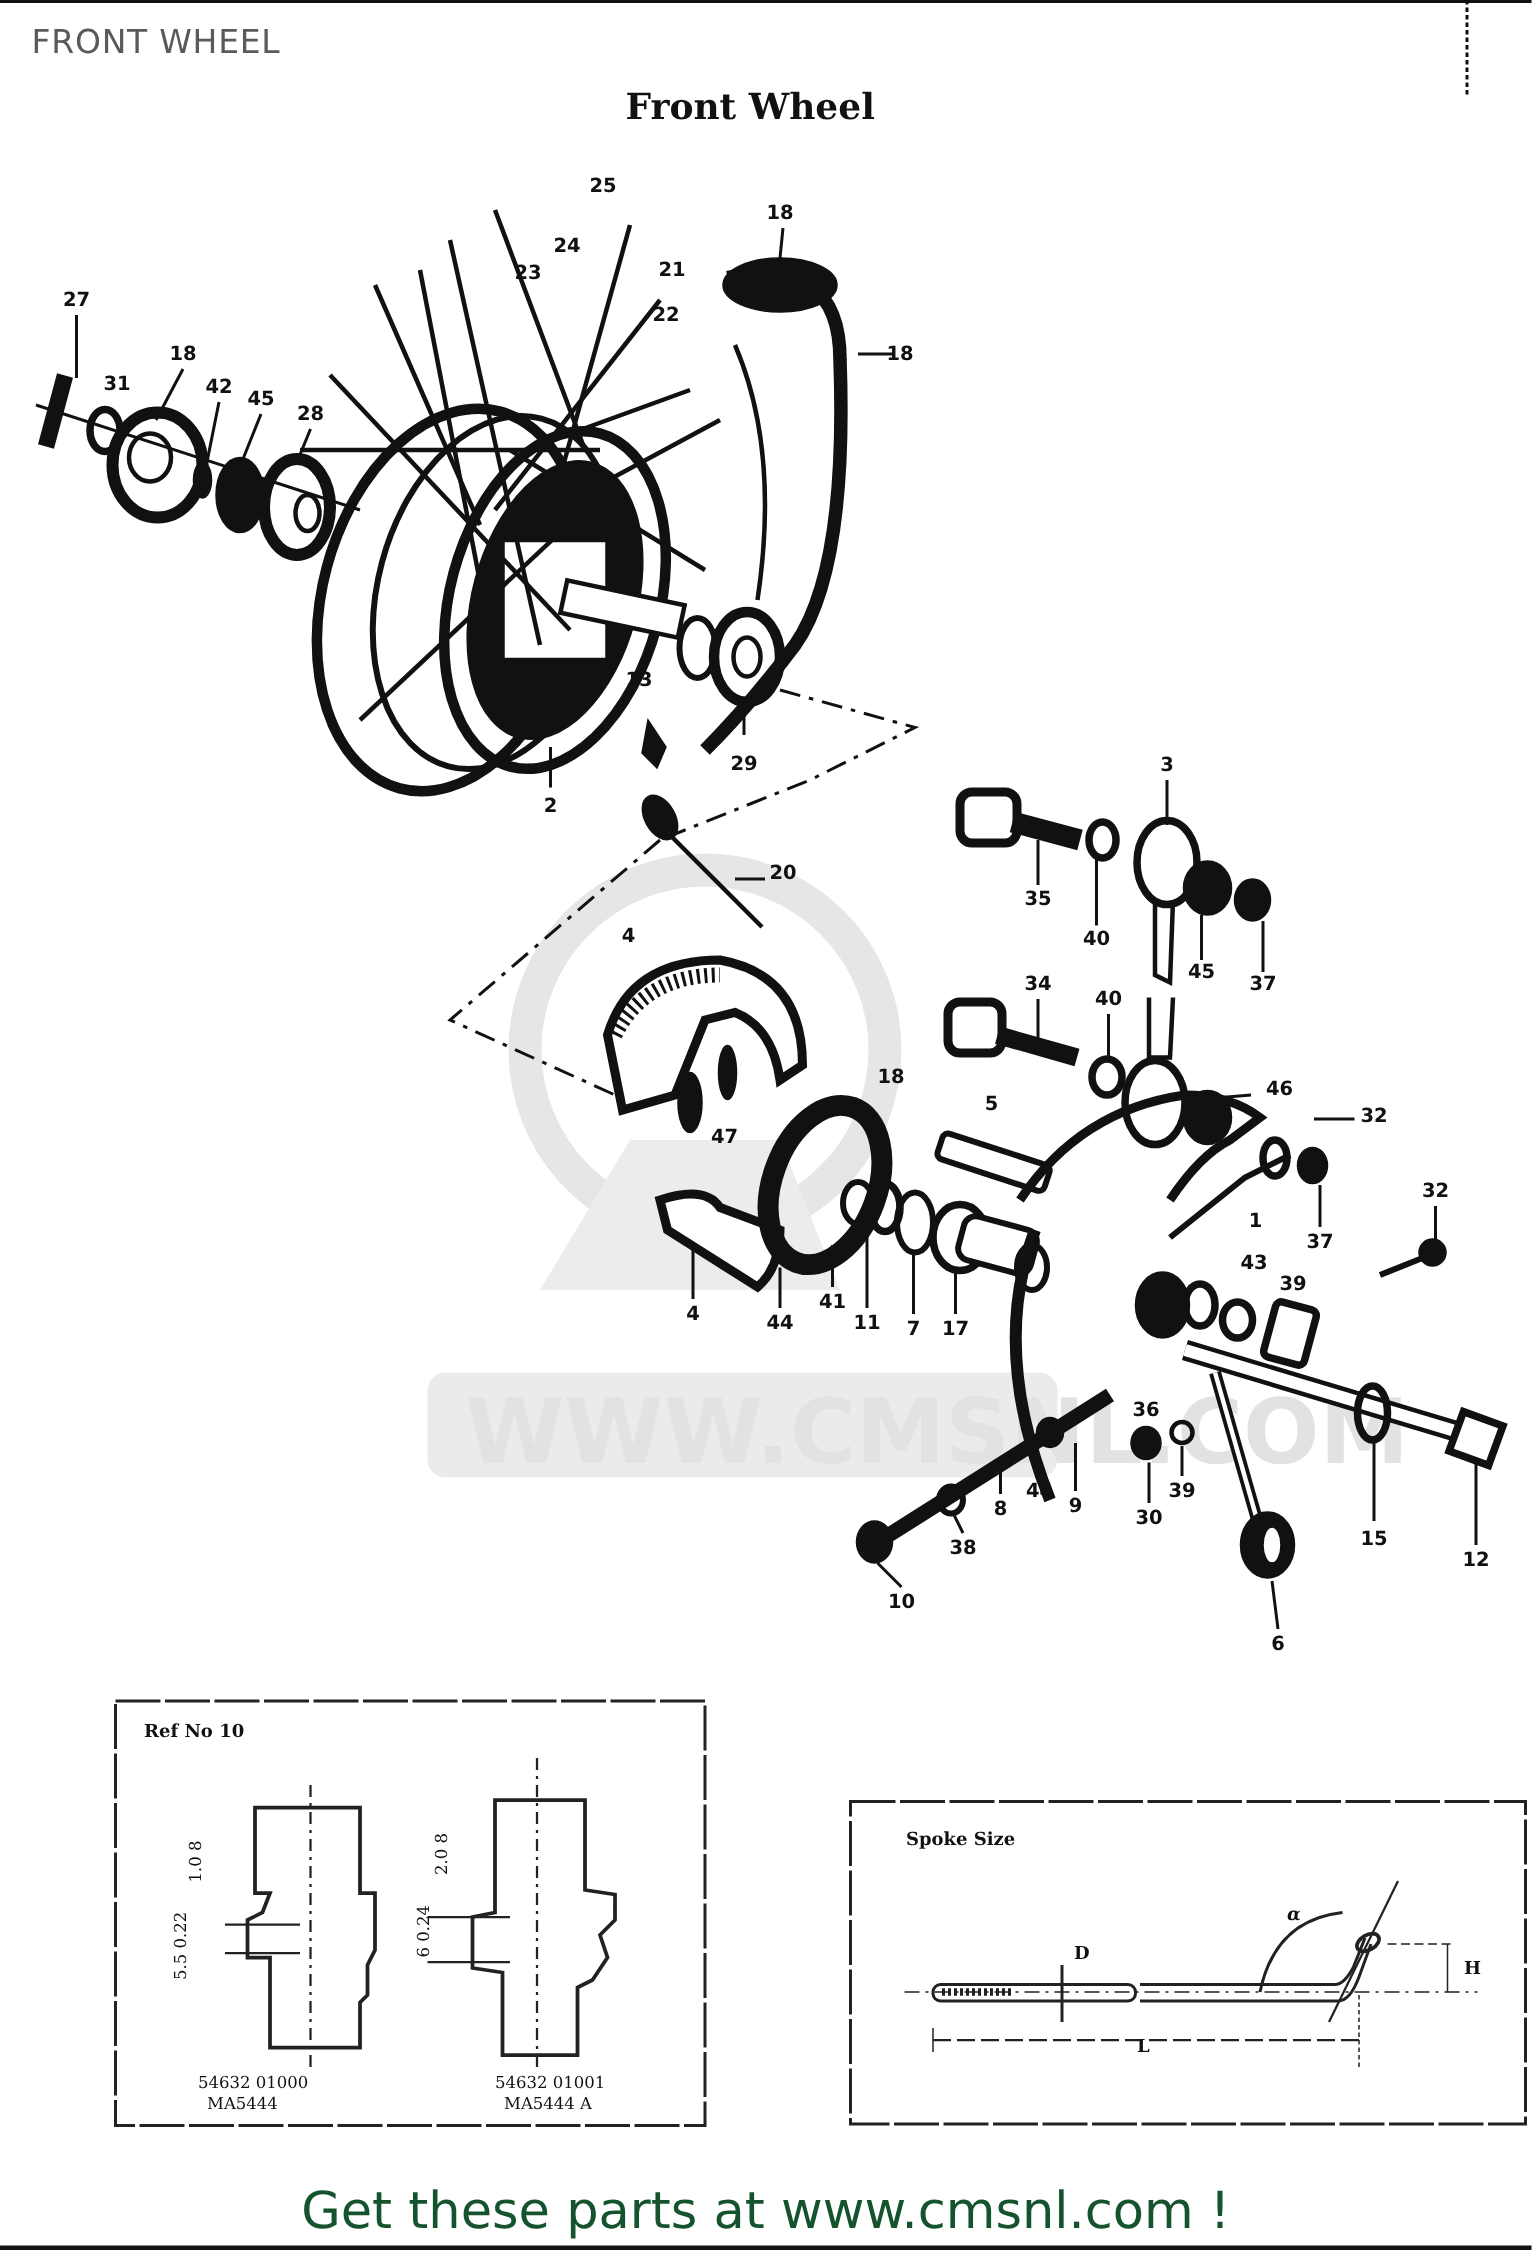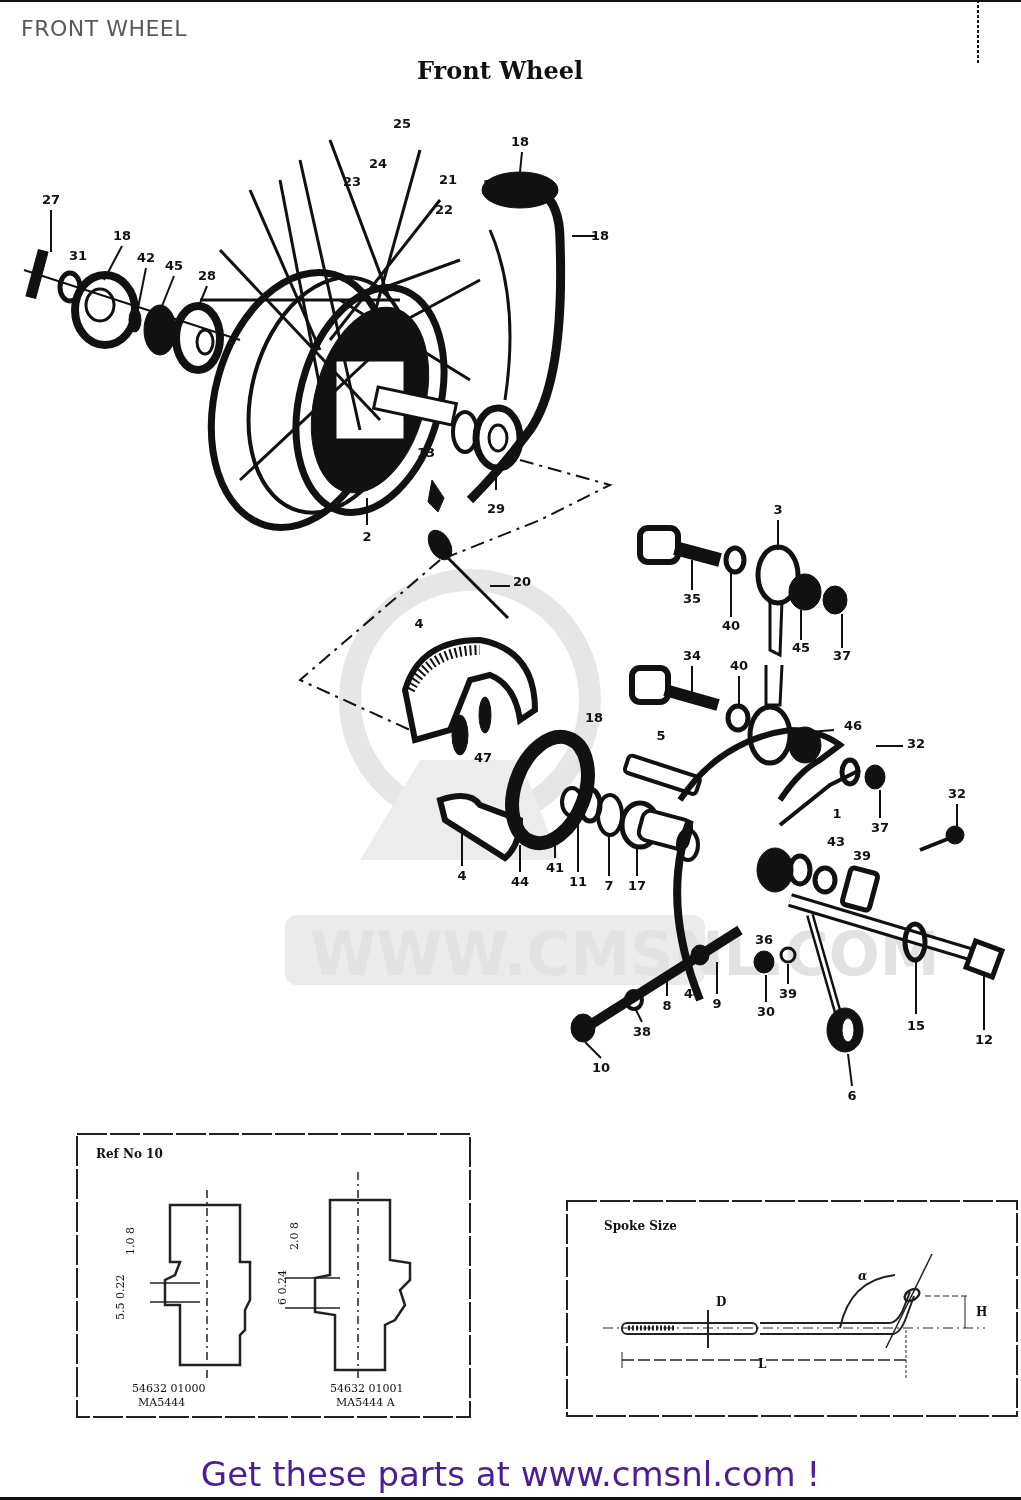--- a/index.html
+++ b/index.html
@@ -4,21 +4,21 @@
 <style>
   html, body { margin: 0; padding: 0; background: #ffffff; }
   body { width: 1021px; height: 1500px; position: relative; overflow: hidden; font-family: "DejaVu Sans", sans-serif; }
   .page-title { position: absolute; left: 21px; top: 16px; font-size: 22px; color: #5a5a5a; letter-spacing: 0.5px; font-family: "DejaVu Sans", sans-serif; }
   .diagram-title { position: absolute; left: 417px; top: 56px; font-size: 24px; font-weight: bold; color: #111; font-family: "DejaVu Serif", serif; }
   svg.diagram { position: absolute; left: 0; top: 0; }
   .callout { font-family: "DejaVu Sans", sans-serif; font-weight: bold; font-size: 13px; fill: #111; }
   .inset-text { font-family: "DejaVu Serif", serif; font-size: 11px; fill: #111; }
   .inset-label { font-family: "DejaVu Serif", serif; font-size: 12px; font-weight: bold; fill: #111; }
   .watermark-text { font-family: "DejaVu Sans", sans-serif; font-weight: bold; font-size: 60px; fill: #e2e2e2; }
-  .footer-link { position: absolute; left: 0; width: 1021px; top: 1454px; text-align: center; font-size: 34px; color: #4c1d95; font-family: "DejaVu Sans", sans-serif; text-decoration: none; }
+  .footer-link { position: absolute; left: 0; width: 1021px; top: 1454px; text-align: center; font-size: 34px; color: #14532d; font-family: "DejaVu Sans", sans-serif; text-decoration: none; }
   .footer-rule { position: absolute; left: 0; top: 1497px; width: 1021px; height: 3px; background: #111; }
   .top-rule { position: absolute; left: 0; top: 0; width: 1021px; height: 2px; background: #111; }
 </style>
 </head>
 <body>
 
 <div class="top-rule"></div>
 
 <div class="page-title">FRONT WHEEL</div>
 <div class="diagram-title">Front Wheel</div>

